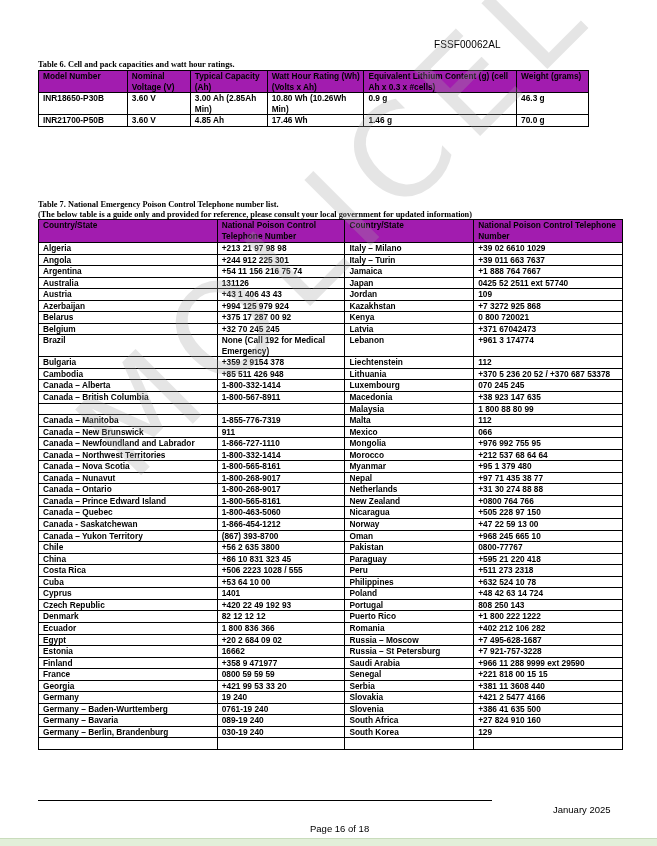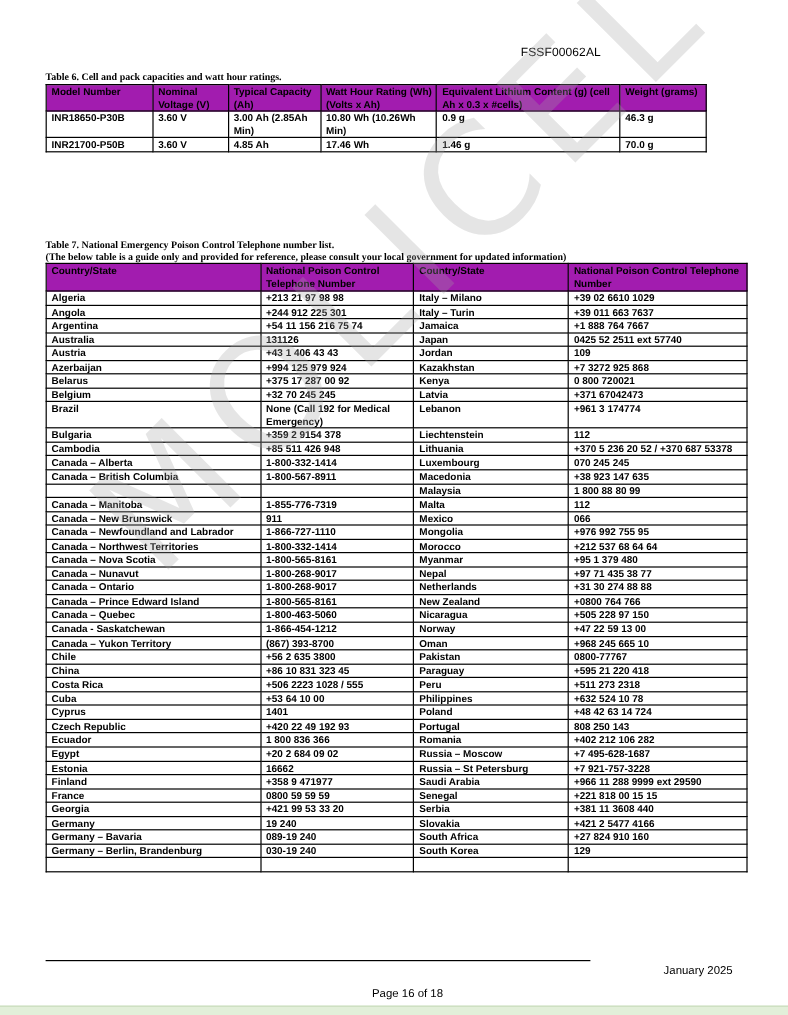--- a/index.html
+++ b/index.html
@@ -311,20 +311,26 @@
           <td>Poland</td>
           <td>+48 42 63 14 724</td>
         </tr>
         <tr>
           <td>Czech Republic</td>
           <td>+420 22 49 192 93</td>
           <td>Portugal</td>
           <td>808 250 143</td>
         </tr>
         <tr>
+          <td>Denmark</td>
+          <td>82 12 12 12</td>
+          <td>Puerto Rico</td>
+          <td>+1 800 222 1222</td>
+        </tr>
+        <tr>
           <td>Ecuador</td>
           <td>1 800 836 366</td>
           <td>Romania</td>
           <td>+402 212 106 282</td>
         </tr>
         <tr>
           <td>Egypt</td>
           <td>+20 2 684 09 02</td>
           <td>Russia – Moscow</td>
           <td>+7 495-628-1687</td>
@@ -353,20 +359,26 @@
           <td>Serbia</td>
           <td>+381 11 3608 440</td>
         </tr>
         <tr>
           <td>Germany</td>
           <td>19 240</td>
           <td>Slovakia</td>
           <td>+421 2 5477 4166</td>
         </tr>
         <tr>
+          <td>Germany – Baden-Wurttemberg</td>
+          <td>0761-19 240</td>
+          <td>Slovenia</td>
+          <td>+386 41 635 500</td>
+        </tr>
+        <tr>
           <td>Germany – Bavaria</td>
           <td>089-19 240</td>
           <td>South Africa</td>
           <td>+27 824 910 160</td>
         </tr>
         <tr>
           <td>Germany – Berlin, Brandenburg</td>
           <td>030-19 240</td>
           <td>South Korea</td>
           <td>129</td>

